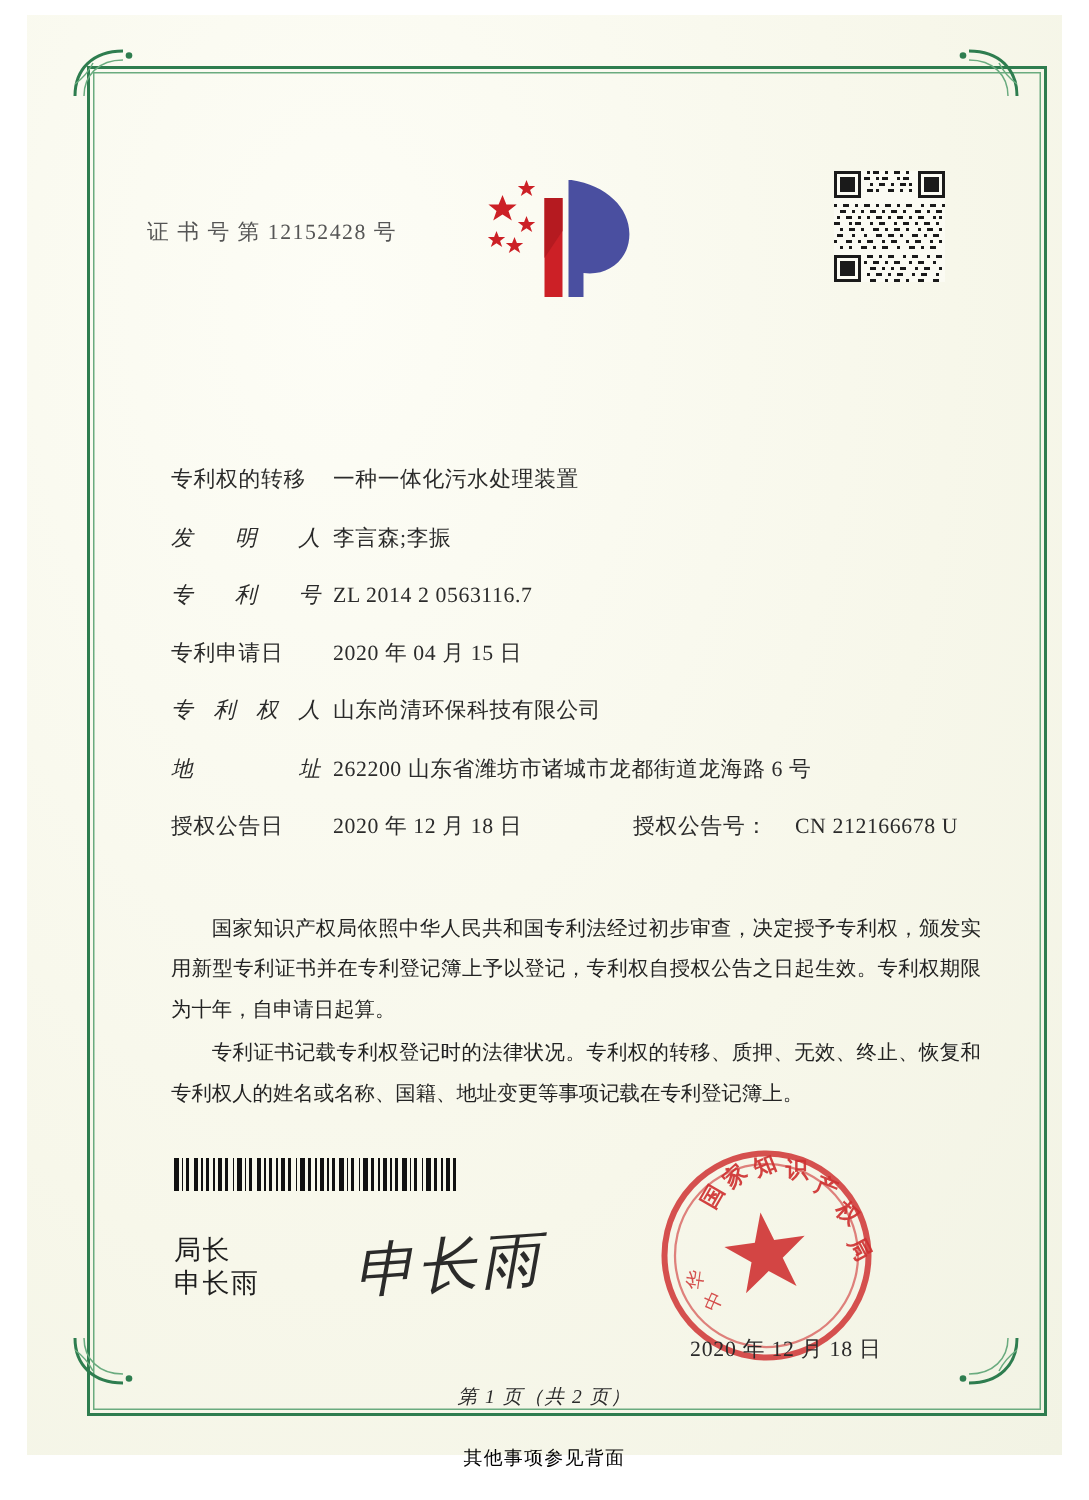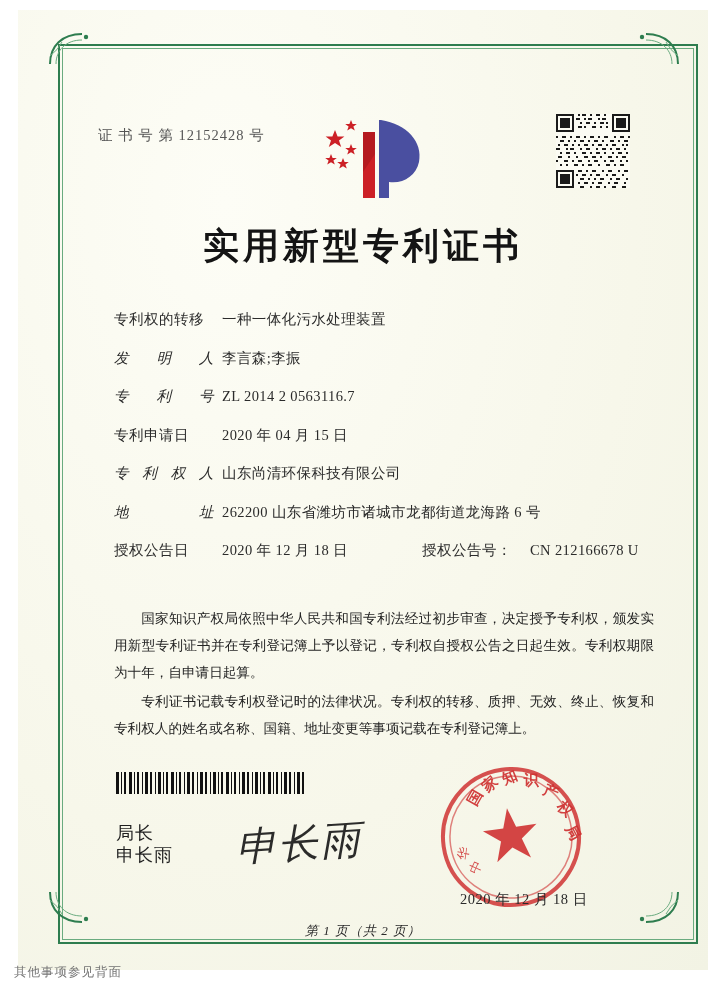--- a/index.html
+++ b/index.html
@@ -216,27 +216,26 @@
     font-size: 13px;
     color: #2b2b2b;
     letter-spacing: 1px;
     font-style: italic;
   }
   .footer-note {
     position: absolute;
     left: 0;
     right: 0;
     top: 964px;
-    text-align: left;
+    text-align: center;
     font-size: 12.5px;
-    color: #737373;
+    color: #000000;
     letter-spacing: 1px;
-    margin-left: 14px;
-  }
-  .faint { color: #555; }
+  }
+  .faint { color: #555; margin-top: 19px; }
 </style>
 </head>
 <body>
 
 <div class="page">
   <div class="sheet">
 
     <div class="border-outer"></div>
     <div class="border-inner"></div>
 
@@ -434,21 +433,20 @@
           <rect x="12" y="36" width="2" height="1"></rect>
             <rect x="17" y="36" width="1" height="1"></rect>
             <rect x="20" y="36" width="2" height="1"></rect>
             <rect x="24" y="36" width="1" height="1"></rect>
             <rect x="28" y="36" width="2" height="1"></rect>
             <rect x="33" y="36" width="2" height="1"></rect>
         </g>
       </svg>
     </div>
 
-    <div class="title">实用新型专利证书</div>
 
     <div class="fields">
       <div class="field-row">
         <span class="field-label">专利权的转移</span>
         <span class="field-value">一种一体化污水处理装置</span>
       </div>
       <div class="field-row">
         <span class="field-label spread">发 明 人</span>
         <span class="field-value">李言森;李振</span>
       </div>

